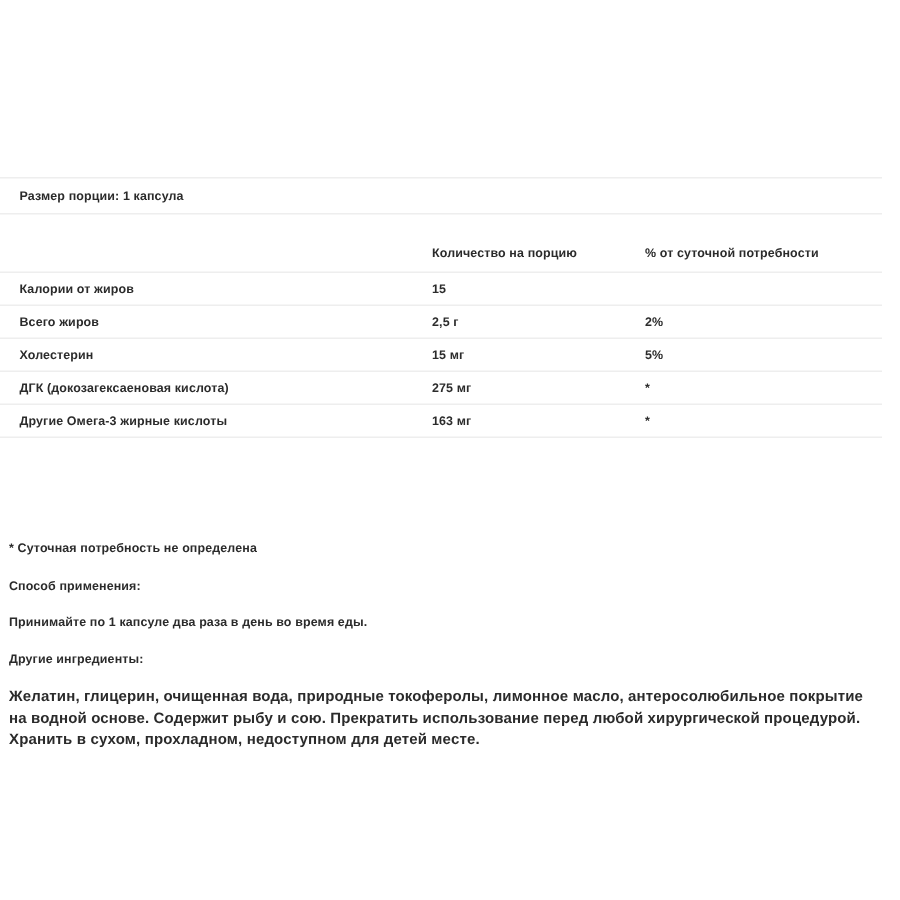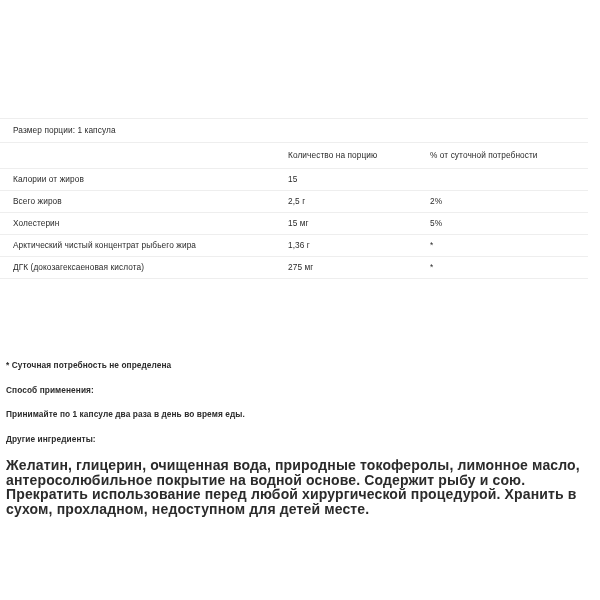--- a/index.html
+++ b/index.html
@@ -29,37 +29,37 @@
     width: 588px;
     border-collapse: collapse;
     table-layout: fixed;
   }
   .facts-table tr {
     border-top: 1px solid #eeeeee;
     border-bottom: 1px solid #eeeeee;
   }
   .facts-table td {
     font-size: 8.3px;
-    font-weight: normal;
+    font-weight: bold;
     line-height: 11px;
     padding: 5px 0 5px 0;
     vertical-align: middle;
     letter-spacing: 0.01em;
     color: #2b2b2b;
   }
   .col-label  { width: 288px; padding-left: 13px !important; box-sizing: border-box; }
   .col-amount { width: 142px; }
   .col-dv     { width: 158px; margin-left: 27px; }
 
   .serving-row td {
     padding-top: 6px;
     padding-bottom: 6px;
   }
   .header-row td {
-    padding-top: 7px;
+    padding-top: 20px;
     padding-bottom: 7px;
   }
   .subhead-row td {
     padding-top: 6px;
     padding-bottom: 6px;
   }
   .star {
     font-size: 9px;
     line-height: 11px;
   }
@@ -73,21 +73,21 @@
   }
   .note-line {
     font-size: 8.3px;
     font-weight: bold;
     line-height: 11px;
     color: #2b2b2b;
     margin: 0 0 13.5px 0;
     letter-spacing: 0.01em;
   }
   .ingredients {
-    font-size: 14px;
+    font-size: 10px;
     font-weight: bold;
     line-height: 14.5px;
     color: #2b2b2b;
     margin: 0;
     width: 575px;
     letter-spacing: 0.01em;
   }
 </style>
 </head>
 <body>
@@ -120,34 +120,34 @@
         <td class="col-amount">2,5 г</td>
         <td class="col-dv">2%</td>
       </tr>
 
       <tr>
         <td class="col-label">Холестерин</td>
         <td class="col-amount">15 мг</td>
         <td class="col-dv">5%</td>
       </tr>
 
-      <tr>
-        <td class="col-label">Арктический чистый концентрат рыбьего жира</td>
-        <td class="col-amount">1,36 г</td>
-        <td class="col-dv star">*</td>
-      </tr>
 
 
 
       <tr>
         <td class="col-label">ДГК (докозагексаеновая кислота)</td>
         <td class="col-amount">275 мг</td>
         <td class="col-dv star">*</td>
       </tr>
 
+      <tr>
+        <td class="col-label">Другие Омега-3 жирные кислоты</td>
+        <td class="col-amount">163 мг</td>
+        <td class="col-dv star">*</td>
+      </tr>
     </tbody>
   </table>
 
   <div class="notes">
     <p class="note-line">* Суточная потребность не определена</p>
     <p class="note-line">Способ применения:</p>
     <p class="note-line">Принимайте по 1 капсуле два раза в день во время еды.</p>
     <p class="note-line">Другие ингредиенты:</p>
     <p class="ingredients">Желатин, глицерин, очищенная вода, природные токоферолы, лимонное масло, антеросолюбильное покрытие на водной основе. Содержит рыбу и сою. Прекратить использование перед любой хирургической процедурой. Хранить в сухом, прохладном, недоступном для детей месте.</p>
   </div>

